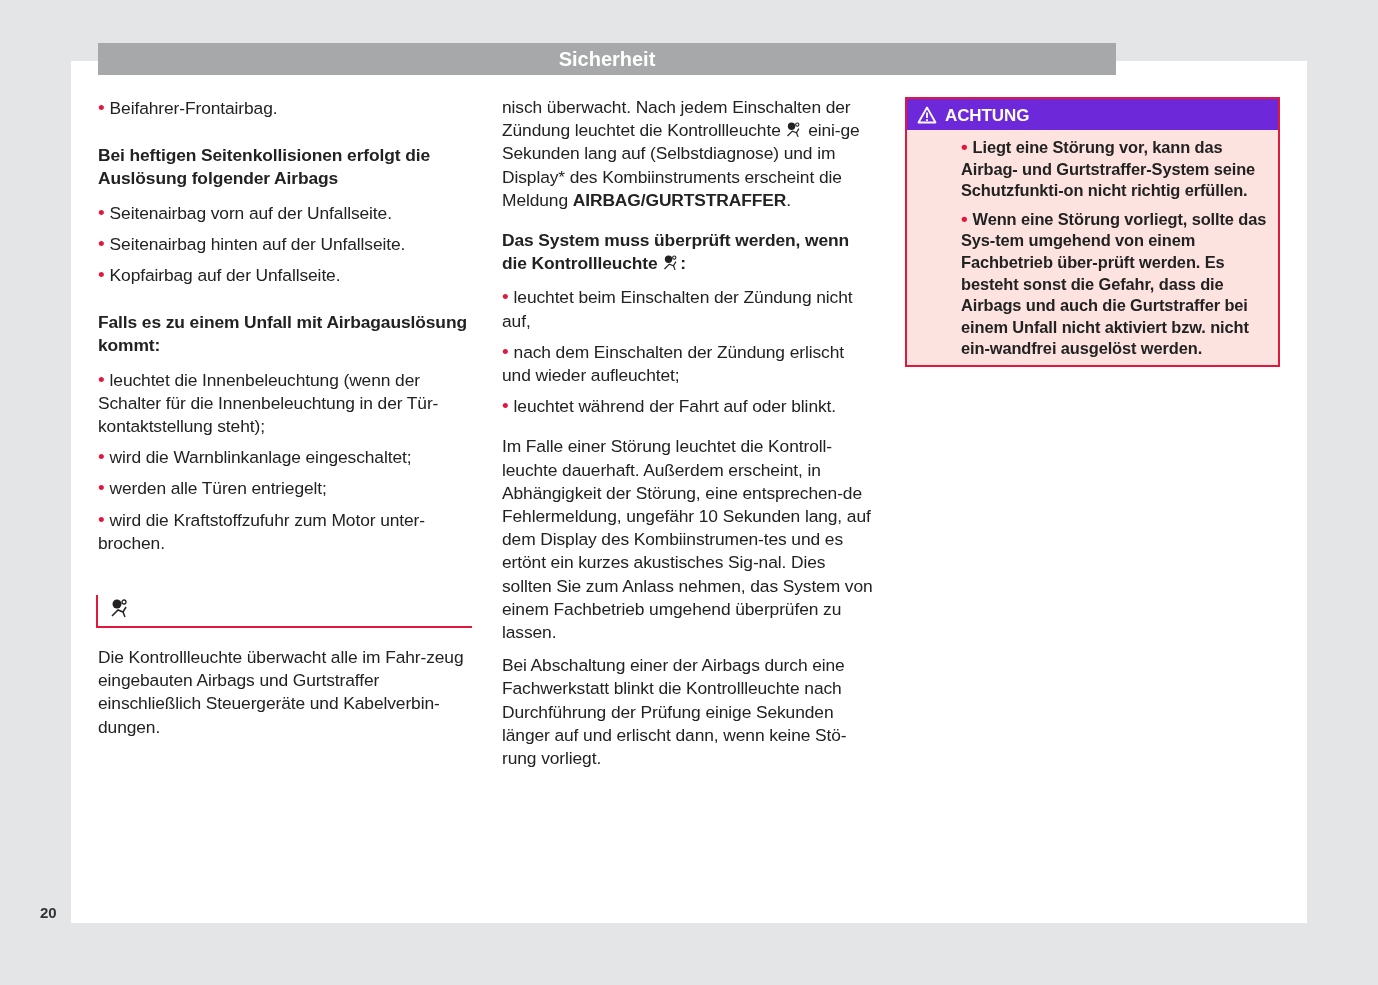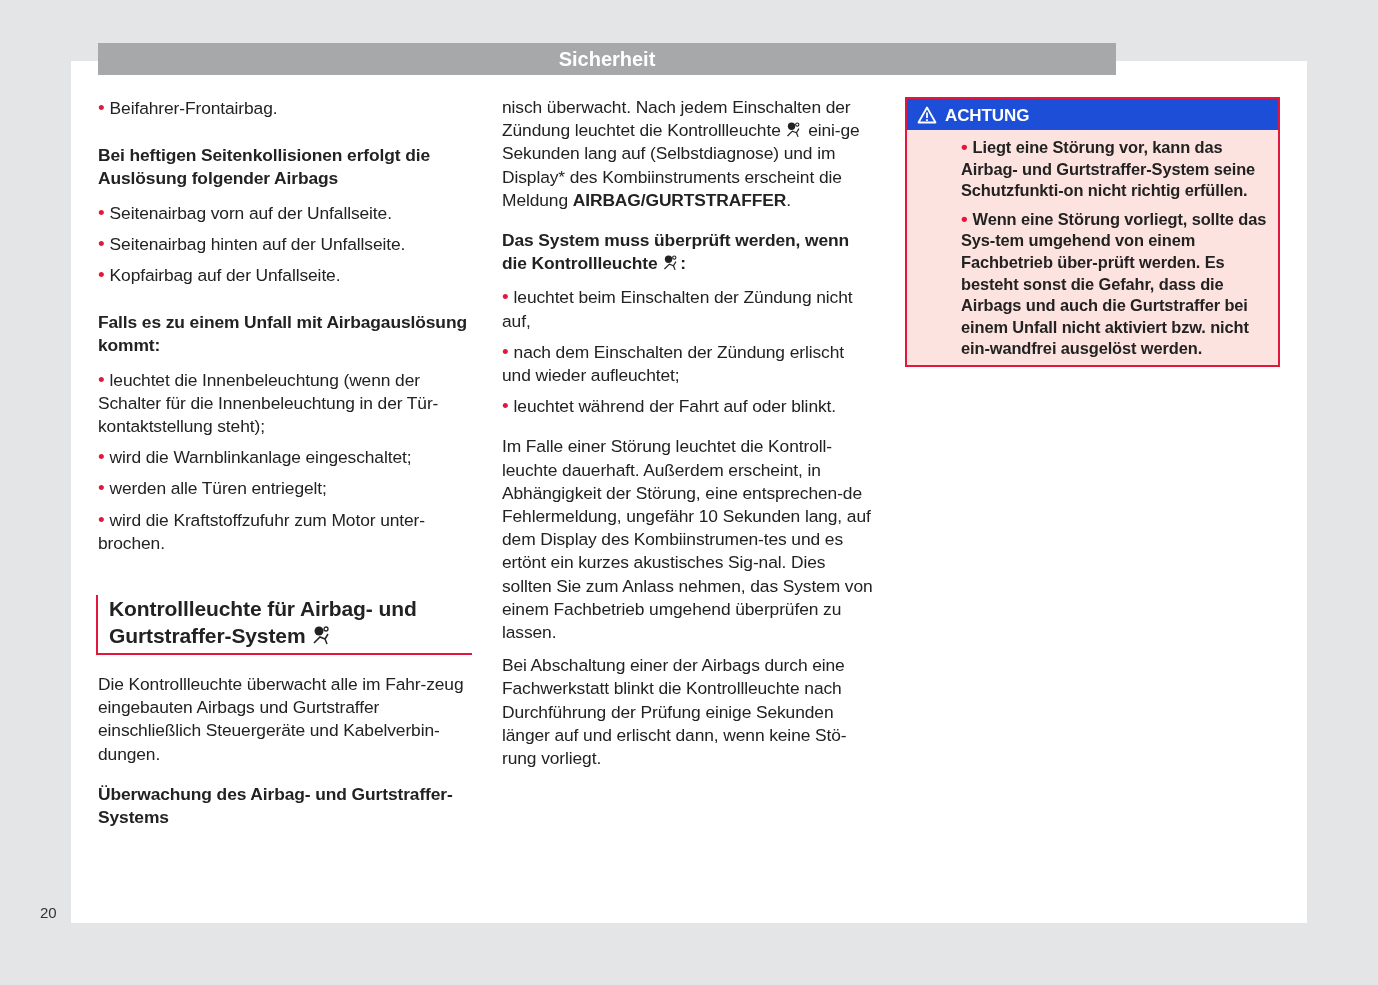--- a/index.html
+++ b/index.html
@@ -12,38 +12,39 @@
     position:absolute; left:71px; top:61px; width:1236px; height:862px; background:#fff;
   }
   .header-bar {
     position:absolute; left:98px; top:43px; width:1018px; height:32px; background:#a7a8aa;
     color:#fff; font-weight:bold; font-size:20px; text-align:center; line-height:33px;
     font-family:"Liberation Sans",sans-serif;
   }
   .page-number {
     position:absolute; left:40px; top:904px; font-size:15px; color:#333;
     font-family:"Liberation Sans",sans-serif;
+    font-weight:bold;
   }
   .col { position:absolute; top:96px; font-size:17.4px; line-height:23.2px; font-family:"Liberation Sans",sans-serif; letter-spacing:-0.1px; }
   .col1 { left:98px; width:372px; }
   .col2 { left:502px; width:374px; }
   .col3 { left:905px; width:375px; top:97px; }
   p { margin:0; }
   .bullet { margin:0 0 7px 0; }
   .dot { color:#e3173e; font-size:19px; margin-right:5px; }
   .bold { font-weight:bold; }
   .gap-l { height:17px; }
   .gap-m { height:10px; }
   .section-heading {
     margin:40px -2px 0 -2px; border-left:2px solid #e3173e; border-bottom:2px solid #e3173e;
     padding:0 0 4px 11px; font-size:21px; line-height:27px; font-weight:bold; color:#222;
   }
   .airbag-icon { display:inline-block; vertical-align:-2px; }
   .warning-box { border:2px solid #e3173e; background:#fde3df; }
-  .warning-head { background:#1d4ed8; color:#fff; font-weight:bold; font-size:17px; height:31px; line-height:33px; padding-left:10px; }
+  .warning-head { background:#6d28d9; color:#fff; font-weight:bold; font-size:17px; height:31px; line-height:33px; padding-left:10px; }
   .warning-head svg { vertical-align:-3px; margin-right:8px; }
   .warning-body { padding:6px 10px 5px 10px; font-weight:bold; font-size:16.4px; line-height:21.6px; color:#222;margin-left:44px; }
   .warning-body p { margin-bottom:6px; }
   .warning-body p:last-child { margin-bottom:0; }
 </style>
 </head>
 <body>
 
 <div class="page"></div>
 <div class="header-bar">Sicherheit</div>
@@ -59,31 +60,29 @@
   <p class="bullet"><span class="dot">•</span><span>Kopfairbag auf der Unfallseite.</span></p>
   <div class="gap-l"></div>
   <p class="bold">Falls es zu einem Unfall mit Airbagauslösung kommt:</p>
   <div class="gap-m"></div>
   <p class="bullet"><span class="dot">•</span><span>leuchtet die Innenbeleuchtung (wenn der Schalter für die Innenbeleuchtung in der Tür-kontaktstellung steht);</span></p>
   <p class="bullet"><span class="dot">•</span><span>wird die Warnblinkanlage eingeschaltet;</span></p>
   <p class="bullet"><span class="dot">•</span><span>werden alle Türen entriegelt;</span></p>
   <p class="bullet"><span class="dot">•</span><span>wird die Kraftstoffzufuhr zum Motor unter-brochen.</span></p>
 
   <div class="section-heading">
-    <span>Kontrollleuchte für Airbag- und Gurtstraffer-System</span>
     <svg class="airbag-icon" width="22" height="20" viewBox="0 0 22 20">
       <circle cx="8" cy="6" r="4.5" fill="#222"></circle>
         <circle cx="15" cy="4" r="2" fill="none" stroke="#222" stroke-width="1.3"></circle>
       <path d="M3 18 L9 12 L14 14 L17 9 M14 14 L16 19" fill="none" stroke="#222" stroke-width="1.5"></path>
     </svg>
   </div>
   <div style="height:18px"></div>
   <p>Die Kontrollleuchte überwacht alle im Fahr-zeug eingebauten Airbags und Gurtstraffer einschließlich Steuergeräte und Kabelverbin-dungen.</p>
   <div class="gap-l"></div>
-  <p class="bold">Überwachung des Airbag- und Gurtstraffer-Systems</p>
   <div style="height:8px"></div>
 </div>
 
 <div class="col col2">
   <p>
     <span>nisch überwacht. Nach jedem Einschalten der Zündung leuchtet die Kontrollleuchte</span>
     <svg class="airbag-icon" width="18" height="17" viewBox="0 0 22 20">
       <circle cx="8" cy="6" r="4.5" fill="#222"></circle>
         <circle cx="15" cy="4" r="2" fill="none" stroke="#222" stroke-width="1.3"></circle>
       <path d="M3 18 L9 12 L14 14 L17 9 M14 14 L16 19" fill="none" stroke="#222" stroke-width="1.5"></path>

